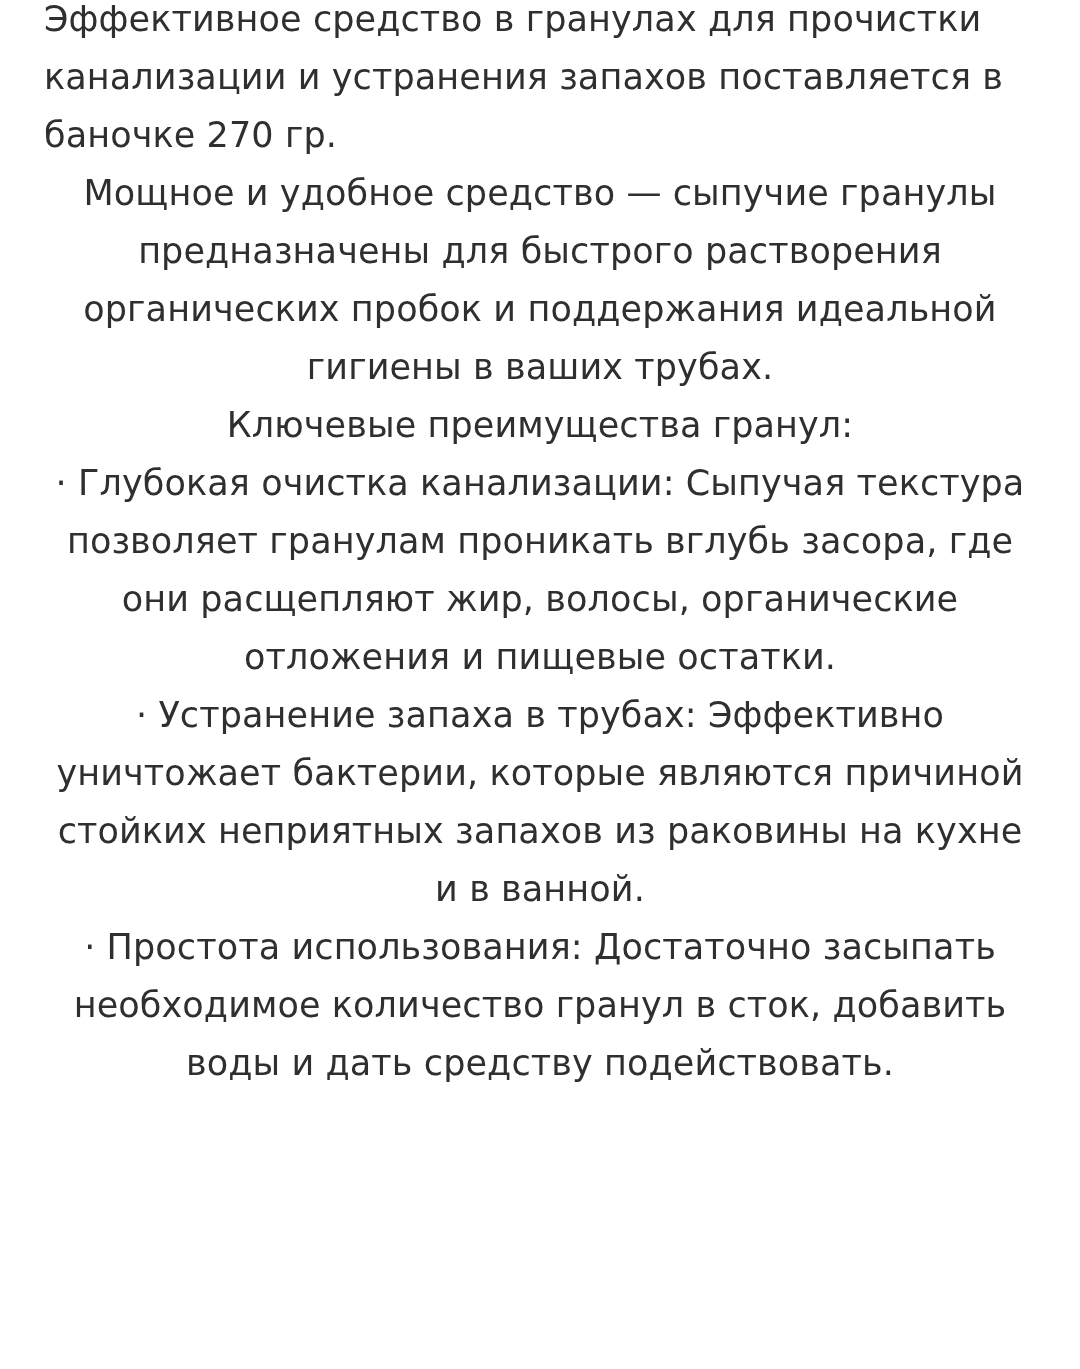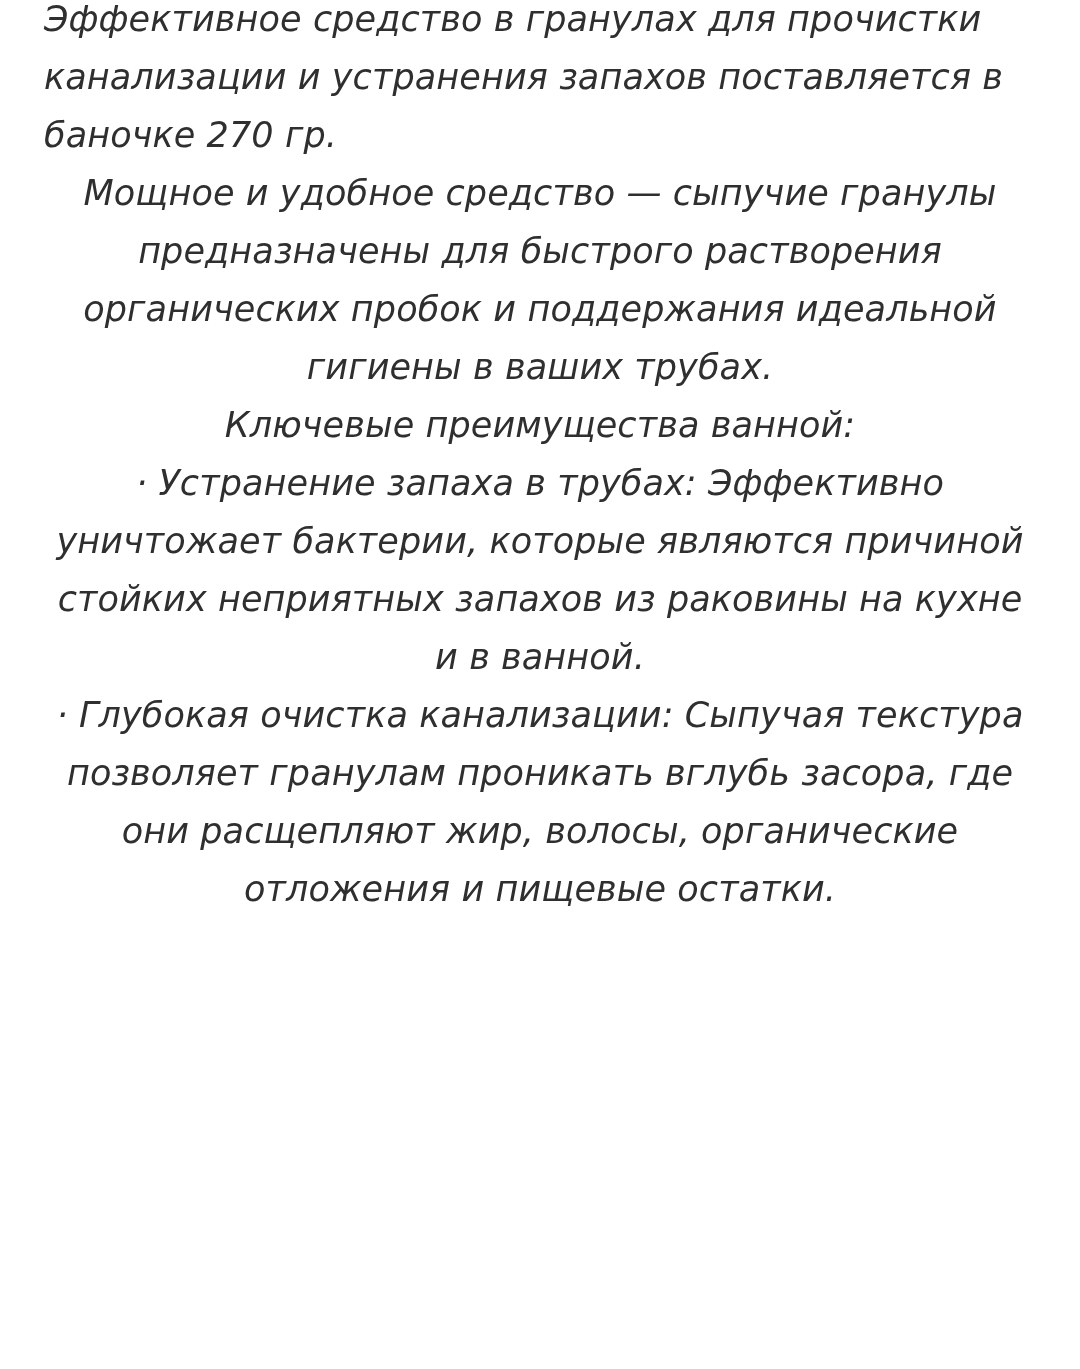--- a/index.html
+++ b/index.html
@@ -18,21 +18,20 @@
   .page {
     width: 1080px;
     min-height: 1369px;
     box-sizing: border-box;
     padding: 0px 44px 0 44px;
     background: #ffffff;
     overflow: hidden;
   }
   .description {
     padding-top: 6px;
-    font-style: italic;
   }
   .para {
     font-size: 35px;
     line-height: 58px;
     letter-spacing: 0.1px;
     color: #2f2f2f;
     margin: 0;
     word-wrap: break-word;
   }
   .para.clipped-top {
@@ -43,17 +42,18 @@
     text-align: center;
   }
 </style>
 </head>
 <body>
 
 <div class="page">
   <div class="description">
     <p class="para clipped-top">Эффективное средство в гранулах для прочистки канализации и устранения запахов поставляется в баночке 270 гр.</p>
     <p class="para">Мощное и удобное средство — сыпучие гранулы предназначены для быстрого растворения органических пробок и поддержания идеальной гигиены в ваших трубах.</p>
-    <p class="para">Ключевые преимущества ванной:</p>
+    <p class="para">Ключевые преимущества гранул:</p>
+    <p class="para">· Глубокая очистка канализации: Сыпучая текстура позволяет гранулам проникать вглубь засора, где они расщепляют жир, волосы, органические отложения и пищевые остатки.</p>
     <p class="para">· Устранение запаха в трубах: Эффективно уничтожает бактерии, которые являются причиной стойких неприятных запахов из раковины на кухне и в ванной.</p>
-    <p class="para">· Глубокая очистка канализации: Сыпучая текстура позволяет гранулам проникать вглубь засора, где они расщепляют жир, волосы, органические отложения и пищевые остатки.</p>
+    <p class="para">· Простота использования: Достаточно засыпать необходимое количество гранул в сток, добавить воды и дать средству подействовать.</p>
   </div>
 </div>
 
 </body></html>

